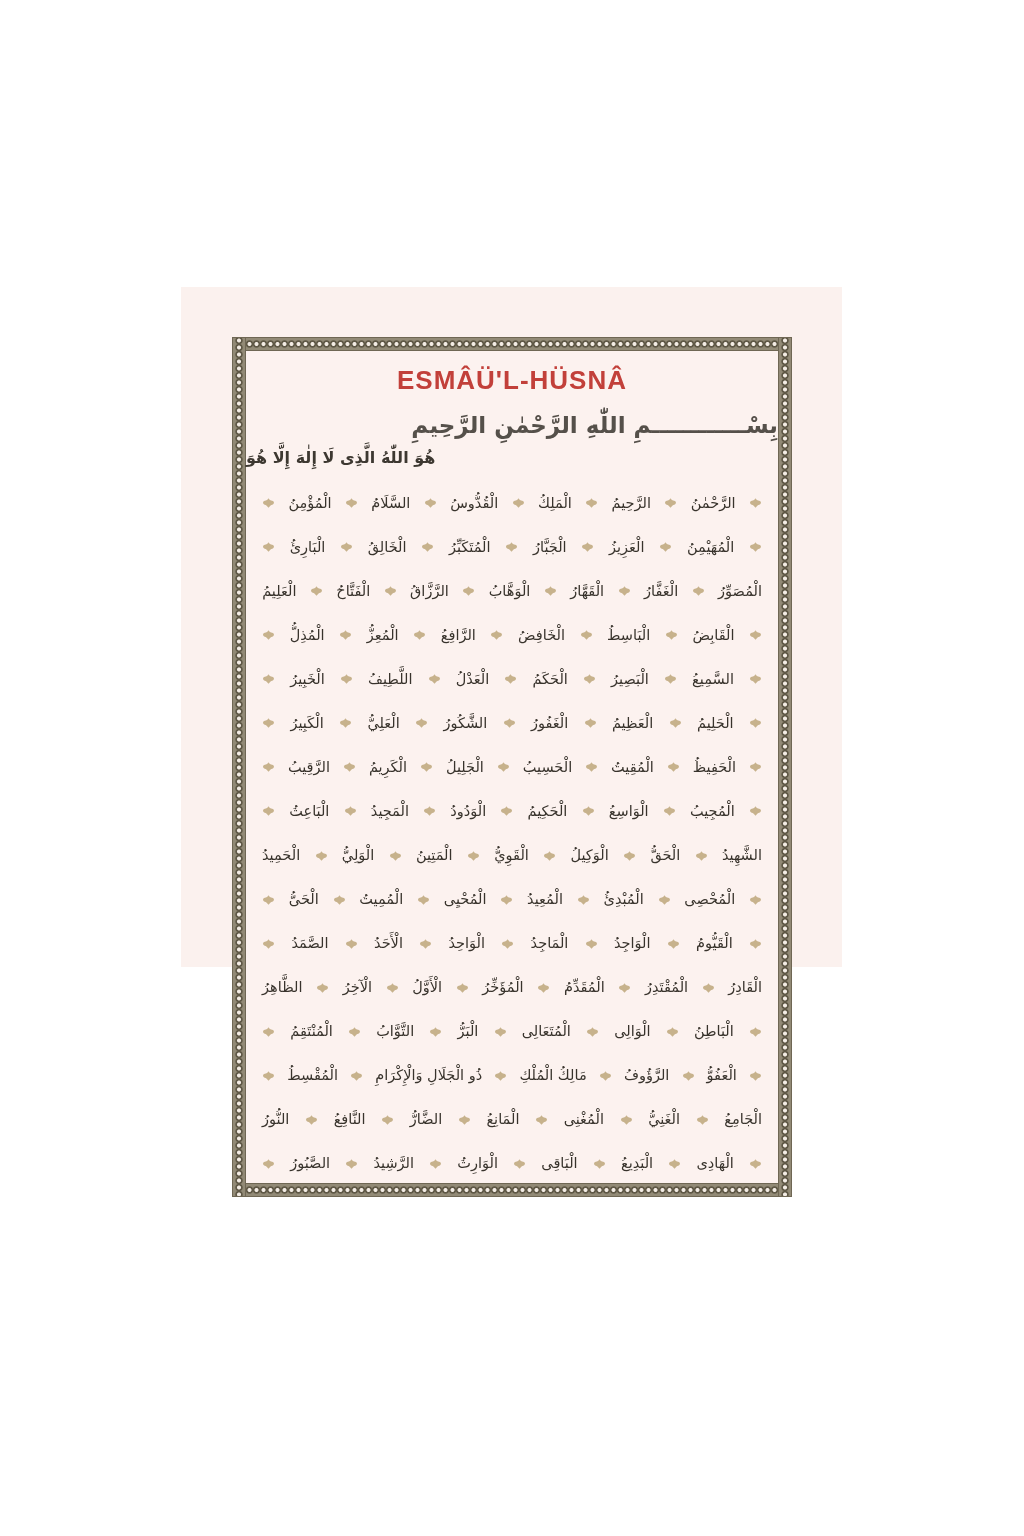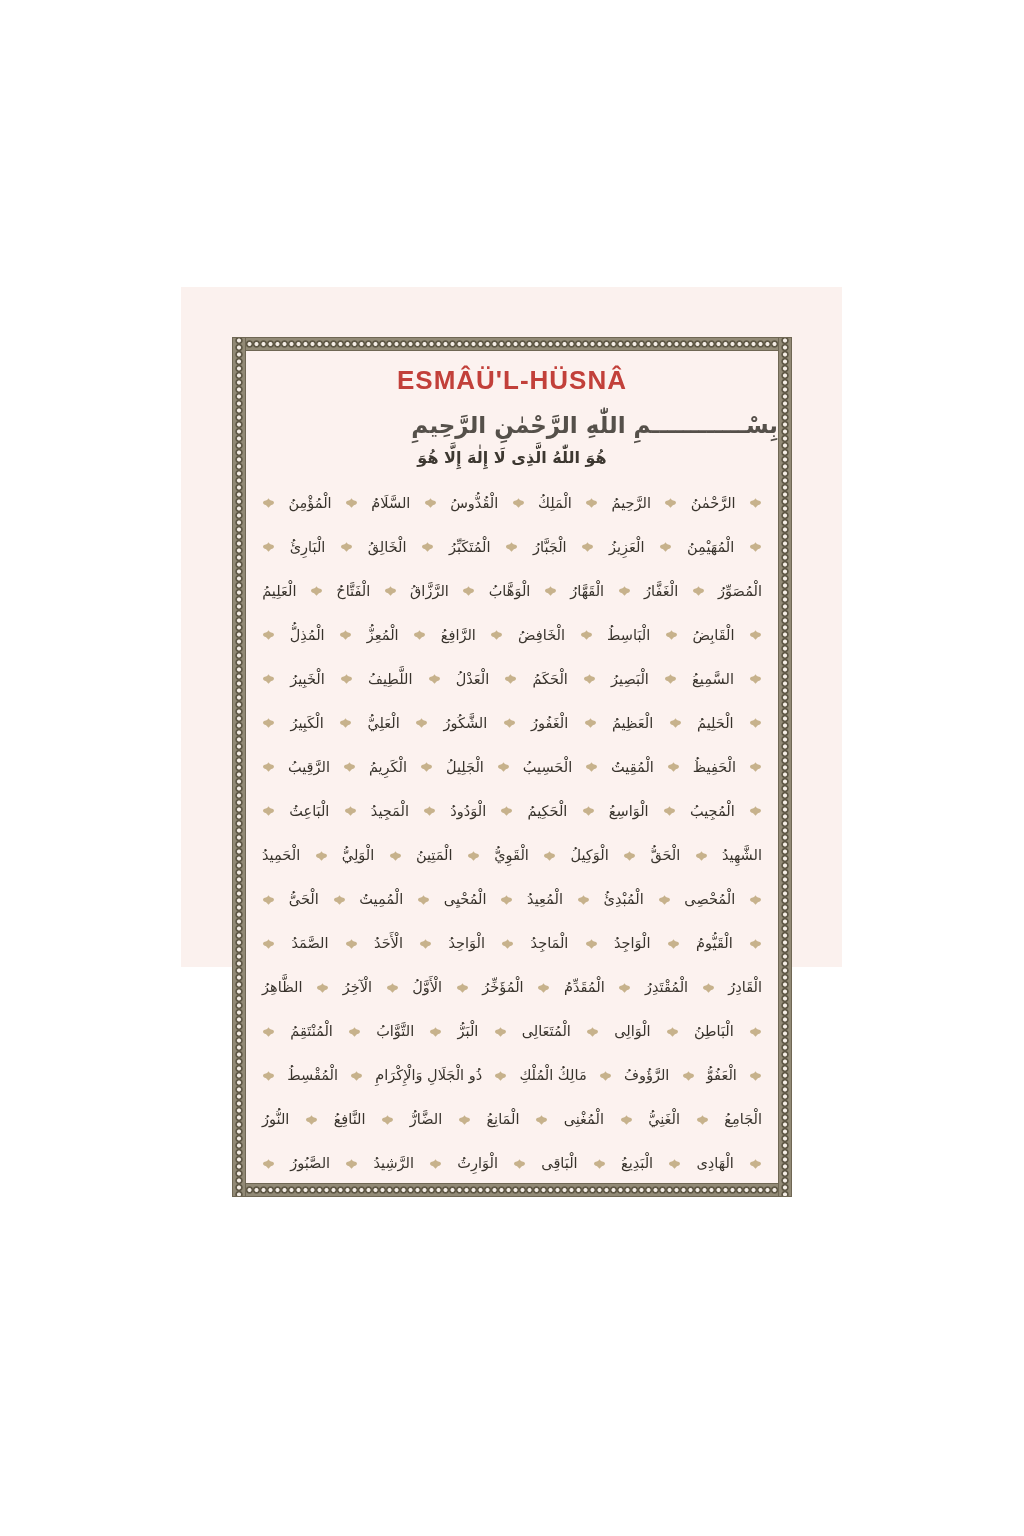--- a/index.html
+++ b/index.html
@@ -65,21 +65,21 @@
     margin-top:9px;
     text-align:right;
     direction:rtl;
     font-size:23px;
     line-height:40px;
     color:#55504a;
     font-weight:700;
   }
   .tawhid{
     margin-top:3px;
-    text-align:center;
+    text-align:left;
     direction:rtl;
     font-size:16px;
     font-weight:700;
     color:#3d3831;
   }
   .names-grid{
     position:absolute;
     left:16px;right:16px;top:145px;bottom:12px;
     display:flex;
     flex-direction:column;

